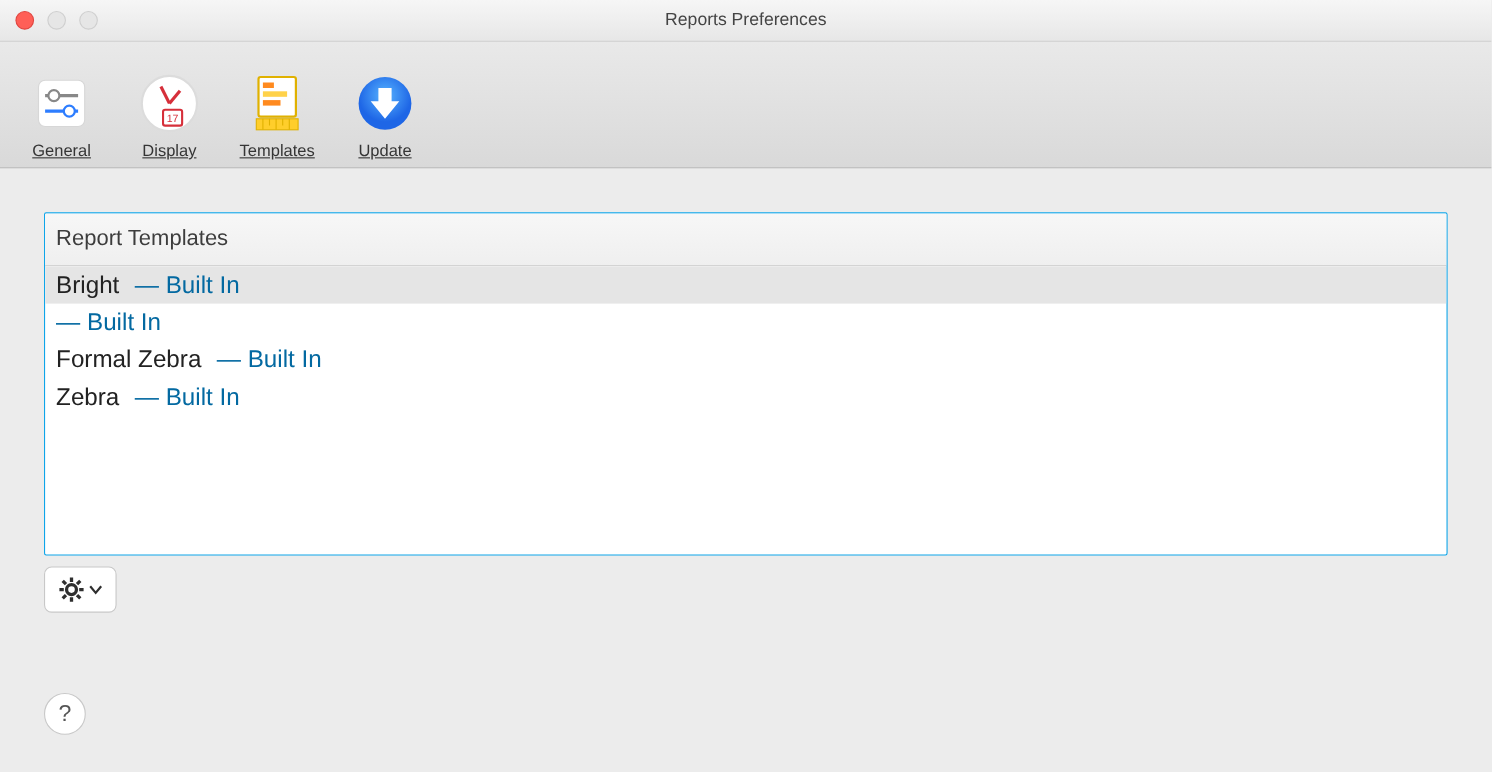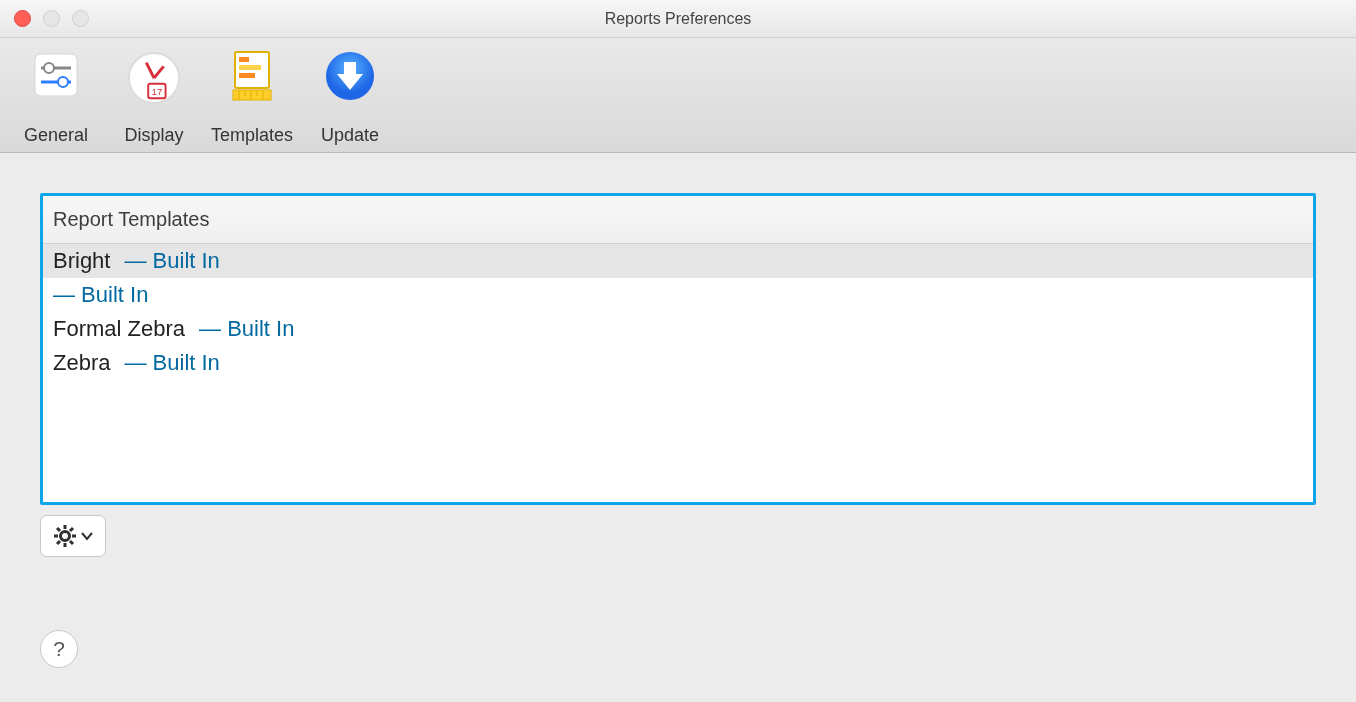--- a/index.html
+++ b/index.html
@@ -54,27 +54,27 @@
       justify-content:flex-end;
       min-width:96px;
       height:104px;
       border-radius:6px;
       padding:6px 4px 0 4px;
       cursor:pointer;
     }
     .tool.active { background:#c7c7c7; }
     .tool .icon {
       width:54px; height:54px;
-      display:flex; justify-content:center;
-    }
-    .tool .label { font-size:18px; color:#353535; margin-top:21px; }
+      display:flex; align-items:center; justify-content:center;
+    }
+    .tool .label { font-size:15px; color:#353535; margin-top:8px;text-decoration:underline; }
     
     .content { padding: 40px 40px 20px 40px; }
     .table {
-      border:3px solid #0ea5e9;
+      border:1px solid #0ea5e9;
       background:#ffffff;
       border-radius:2px;
       overflow:hidden;
       height:312px;
       display:flex; flex-direction:column;
     }
     .table-header {
       background:linear-gradient(#f7f7f7,#efefef);
       border-bottom:1px solid #cfcfcf;
       font-size:20px; color:#3d3d3d;

